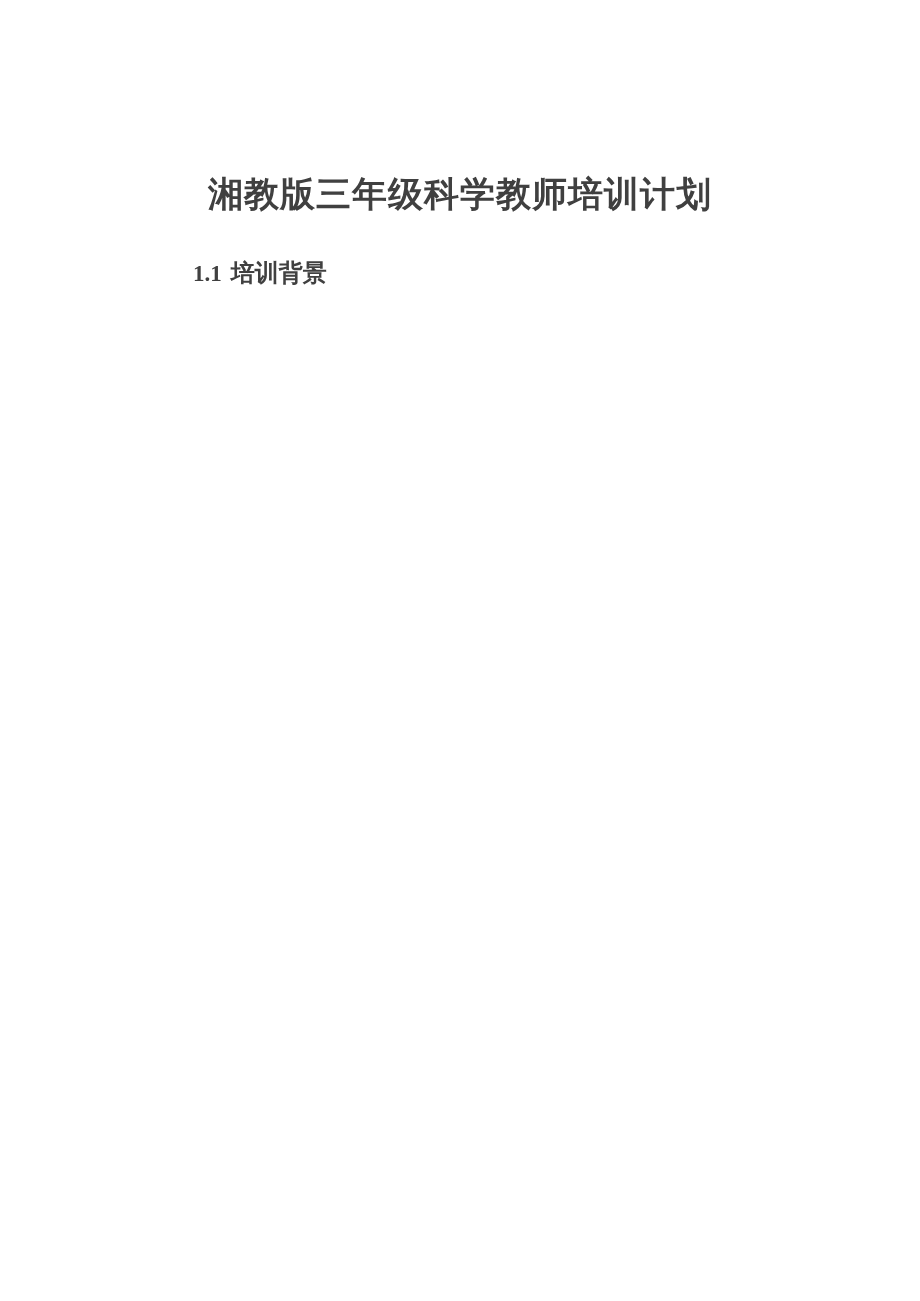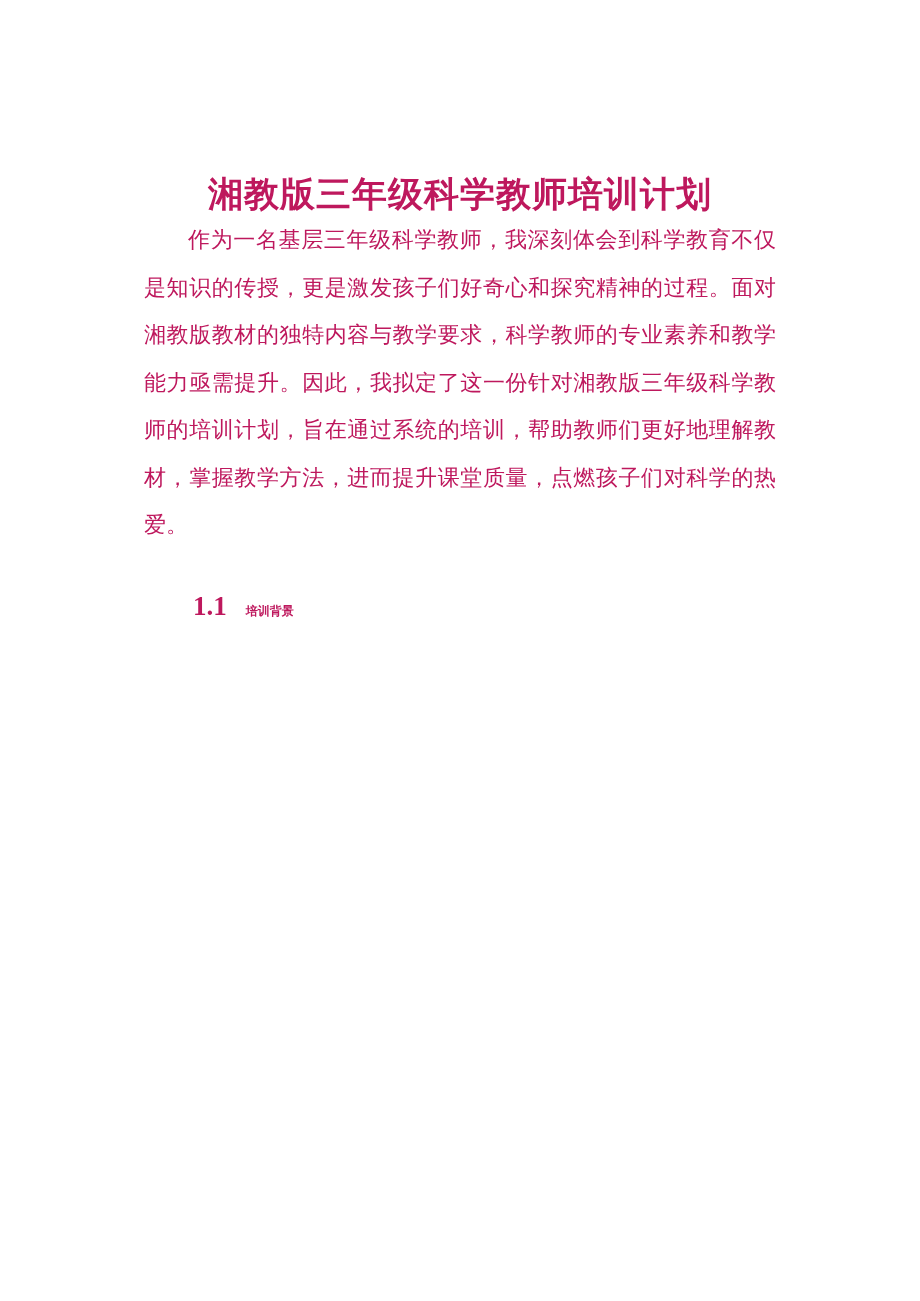--- a/index.html
+++ b/index.html
@@ -6,21 +6,21 @@
     margin: 0;
     padding: 0;
     background: #ffffff;
   }
   .page {
     position: relative;
     width: 832px;
     height: 1301px;
     margin: 0 auto;
     background: #ffffff;
-    color: #be185d;
+    color: #404040;
     overflow: hidden;
     font-family: "Liberation Serif", "DejaVu Serif", serif;
   }
   .content {
     padding: 172px 100px 0 100px; 
   }
   .doc-title {
     text-align: center;
     font-family: "Liberation Sans", "DejaVu Sans", sans-serif;
     font-weight: bold;
@@ -50,39 +50,38 @@
   }
   .sub {
     margin-top: 42px;
     padding-left: 49px;
     line-height: 30px;
     white-space: nowrap;
   }
   .sub-num {
     font-family: "Liberation Serif", "DejaVu Serif", serif;
     font-weight: bold;
-    font-size: 27px;
+    font-size: 23px;
   }
   .sub-label {
     font-family: "Liberation Sans", "DejaVu Sans", sans-serif;
     font-weight: bold;
-    font-size: 12px;
-    margin-left: 15px;
+    font-size: 24px;
+    margin-left: 5px;
   }
   .p3 { margin-top: 27px; }
 </style>
 </head>
 <body>
 
 <div class="page">
   <div class="content">
 
     <h1 class="doc-title">湘教版三年级科学教师培训计划</h1>
 
-    <p class="body-par p1">作为一名基层三年级科学教师，我深刻体会到科学教育不仅是知识的传授，更是激发孩子们好奇心和探究精神的过程。面对湘教版教材的独特内容与教学要求，科学教师的专业素养和教学能力亟需提升。因此，我拟定了这一份针对湘教版三年级科学教师的培训计划，旨在通过系统的培训，帮助教师们更好地理解教材，掌握教学方法，进而提升课堂质量，点燃孩子们对科学的热爱。</p>
 
 
 
     <div class="sub">
       <span class="sub-num">1.1</span>
       <span class="sub-label">培训背景</span>
     </div>
 
 
   </div>

